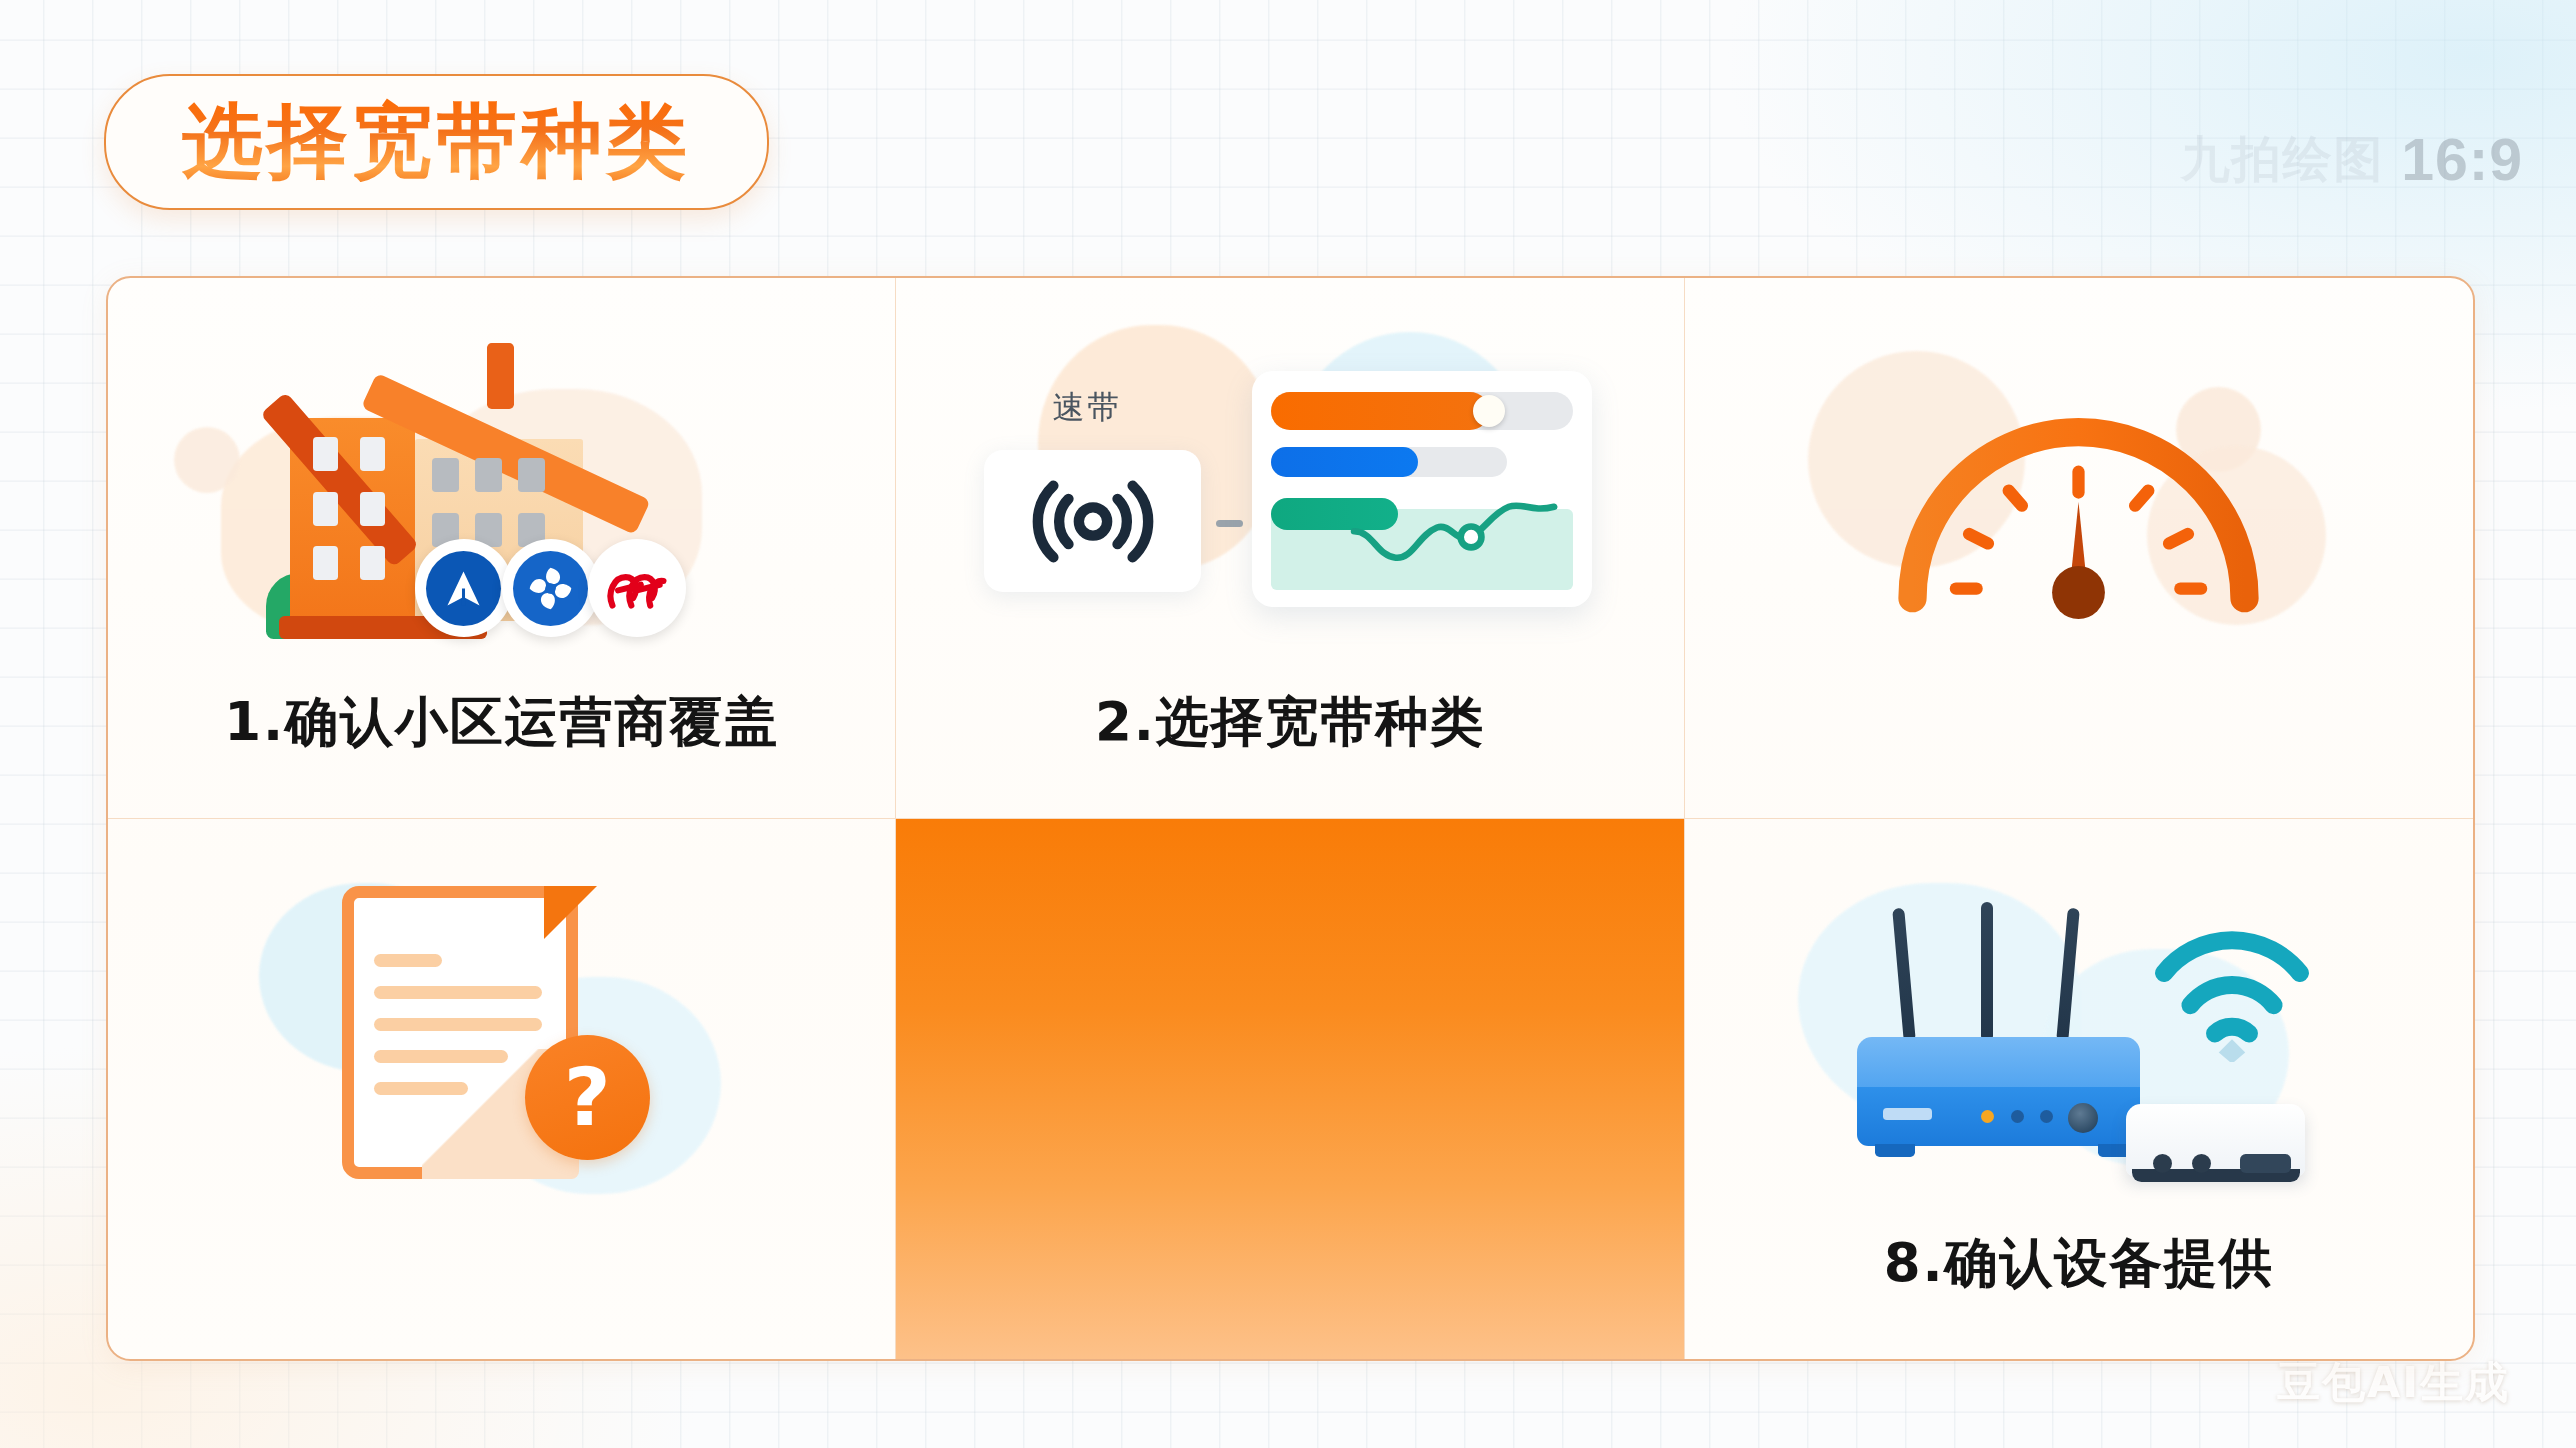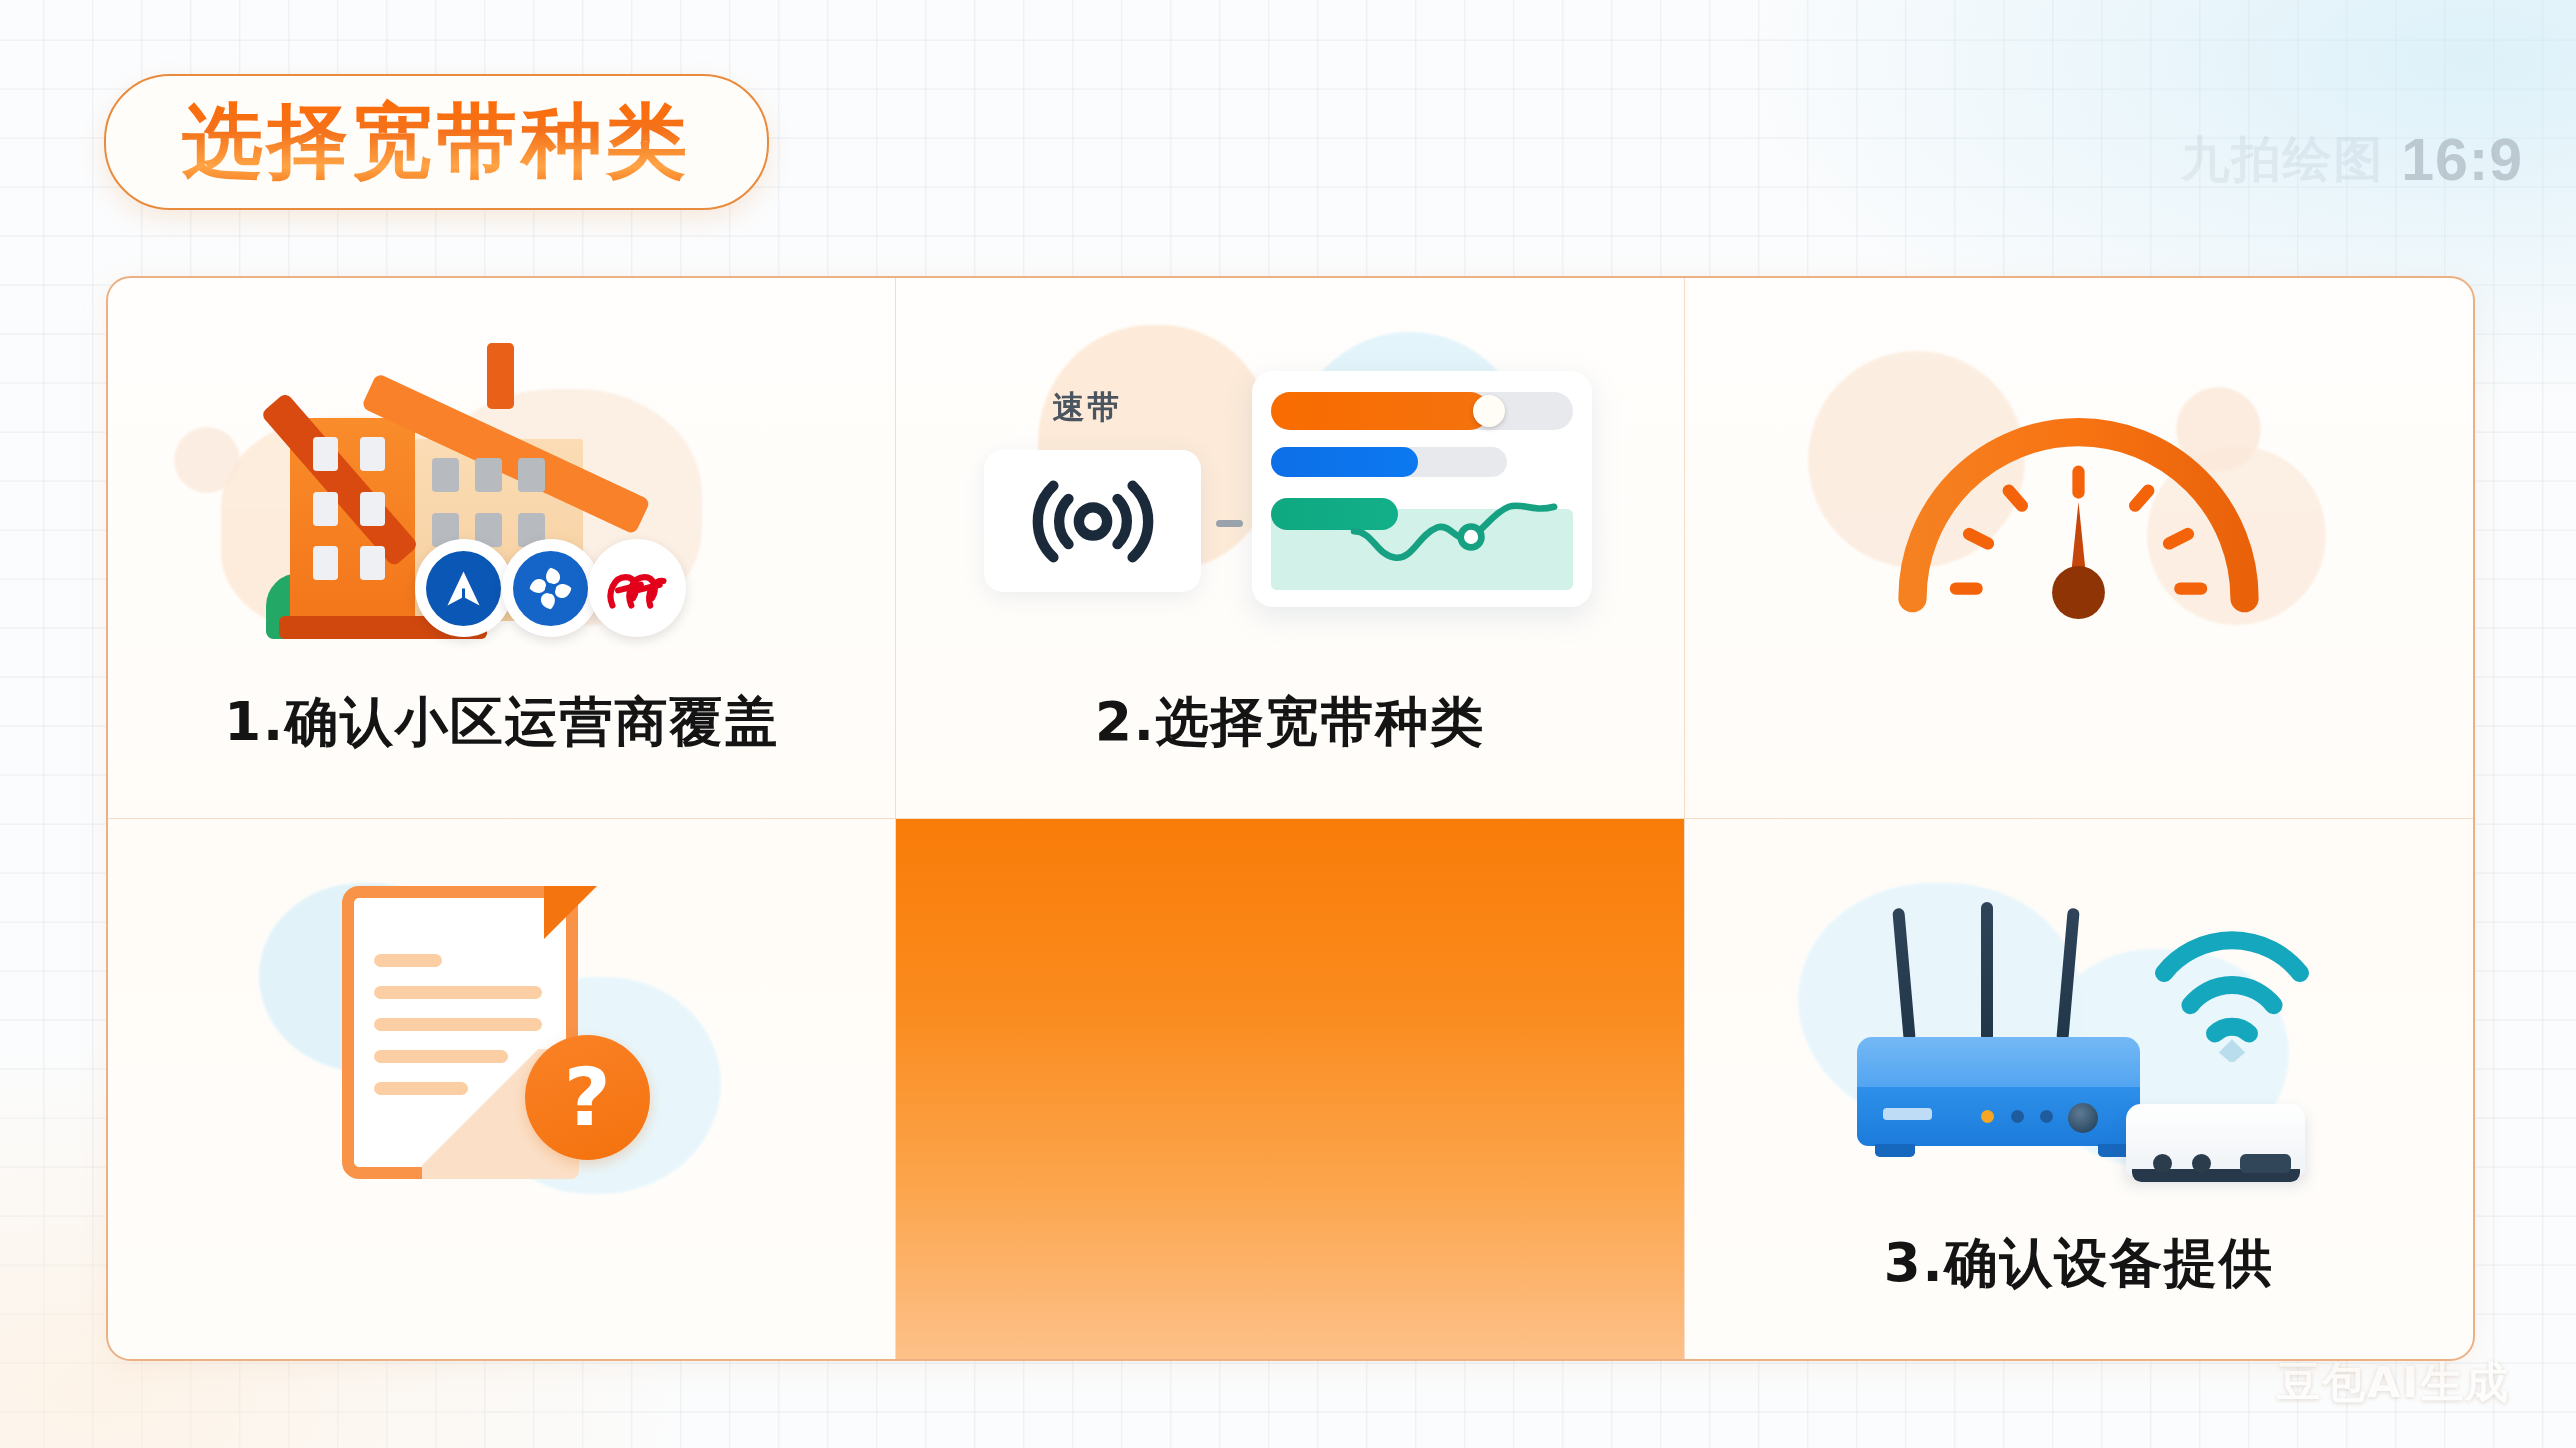--- a/index.html
+++ b/index.html
@@ -120,21 +120,21 @@
   .win-r{background:#B7BBC0;width:26.4px;height:34px;}
   .logos{position:absolute;left:170px;top:202px;display:flex;gap:-7.5px;}
   .logo{width:98px;height:98px;border-radius:50%;background:#fff;
     box-shadow:0 3.8px 11.3px rgba(0,0,0,.12);
     display:flex;align-items:center;justify-content:center;margin-left:-11.3px;}
   .logo-inner{width:75px;height:75px;border-radius:50%;display:flex;align-items:center;justify-content:center;}
   .lg-telecom{background:#0B57B5;}
   .lg-unicom{background:#1565C8;}
 
   
-  .c2wrap{position:relative;width:623px;height:311px;font-weight:bold;}
+  .c2wrap{position:relative;width:623px;height:311px;}
   .sig-card{position:absolute;left:5.7px;top:113px;width:217px;height:142px;background:#fff;border-radius:19px;
     box-shadow:0 5.7px 21px rgba(120,150,175,.14);display:flex;align-items:center;justify-content:center;}
   .sudai{position:absolute;left:74px;top:49px;font-size:32px;color:#4A5560;letter-spacing:2.8px;
     font-family:"DejaVu Sans","Liberation Sans",sans-serif;}
   .dash{position:absolute;left:238px;top:183px;width:26.4px;height:6.6px;background:#9AA3AB;border-radius:3.8px;}
   .panel{position:absolute;left:274px;top:34px;width:340px;height:236px;background:#fff;border-radius:21px;
     box-shadow:0 9.4px 28px rgba(120,150,175,.18);padding:21px 19px;box-sizing:border-box;}
   .bar-track{position:relative;border-radius:28px;background:#E7E9EC;}
   .bar-fill{position:absolute;left:0;top:0;height:100%;border-radius:28px;}
   .knob{position:absolute;top:50%;transform:translate(-50%,-50%);width:32px;height:32px;border-radius:50%;
@@ -392,17 +392,17 @@
         <svg style="position:absolute;left:332px;top:42px;" width="170" height="142" viewBox="0 0 180 150" aria-hidden="true">
           <g fill="none" stroke="#15A7BE" stroke-width="19" stroke-linecap="round">
             <path d="M18 56 A92 92 0 0 1 162 56"></path>
             <path d="M46 90 A56 56 0 0 1 134 90"></path>
             <path d="M72 120 A26 26 0 0 1 108 120"></path>
           </g>
           <path d="M90 126 L104 140 L90 152 L76 140 Z" fill="#B9DDEC"></path>
         </svg>
       </div>
     </div>
-    <div class="cap">3.确认设备提供</div>
+    <div class="cap">8.确认设备提供</div>
   </div>
 
 </div>
 
 
 </body></html>

